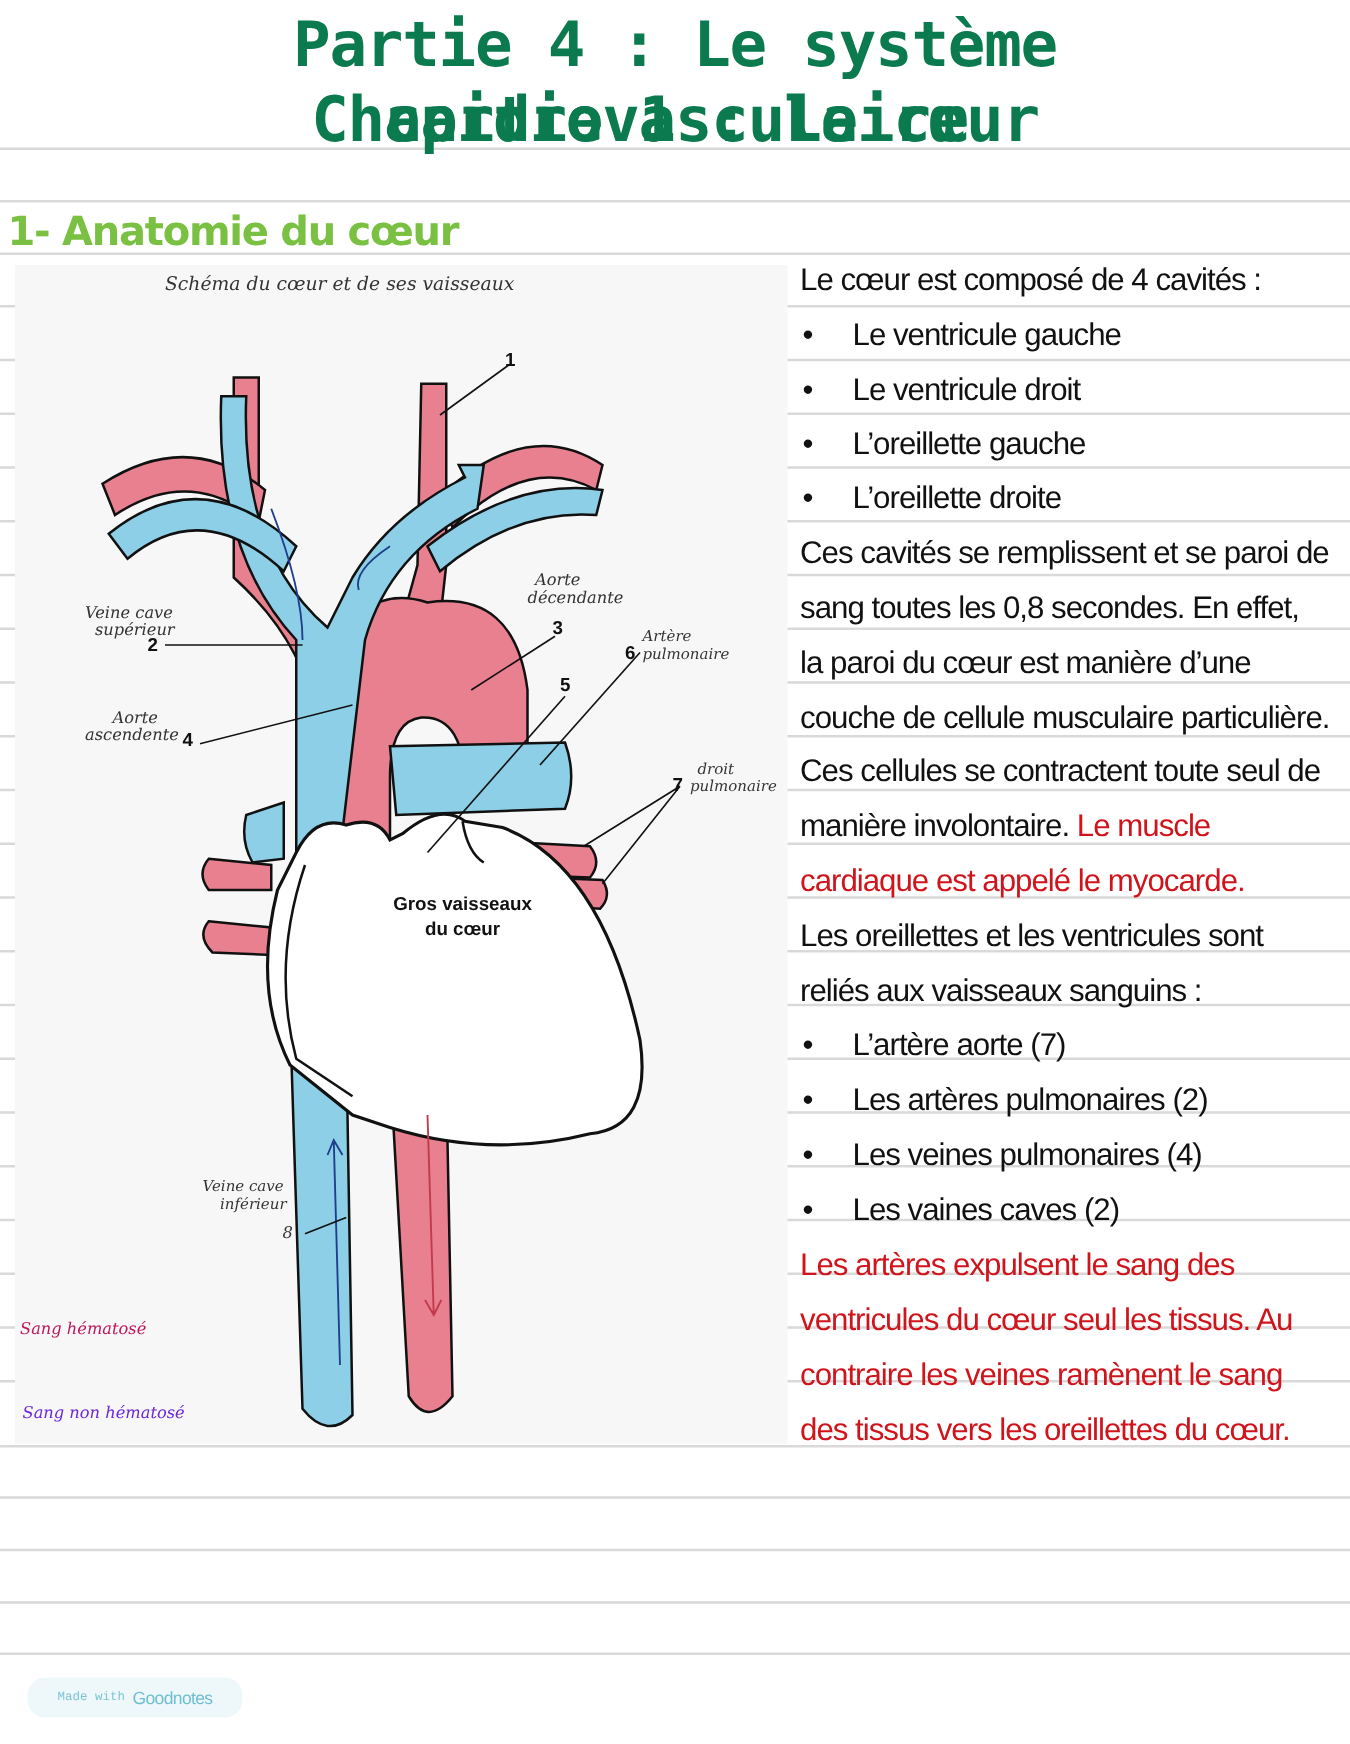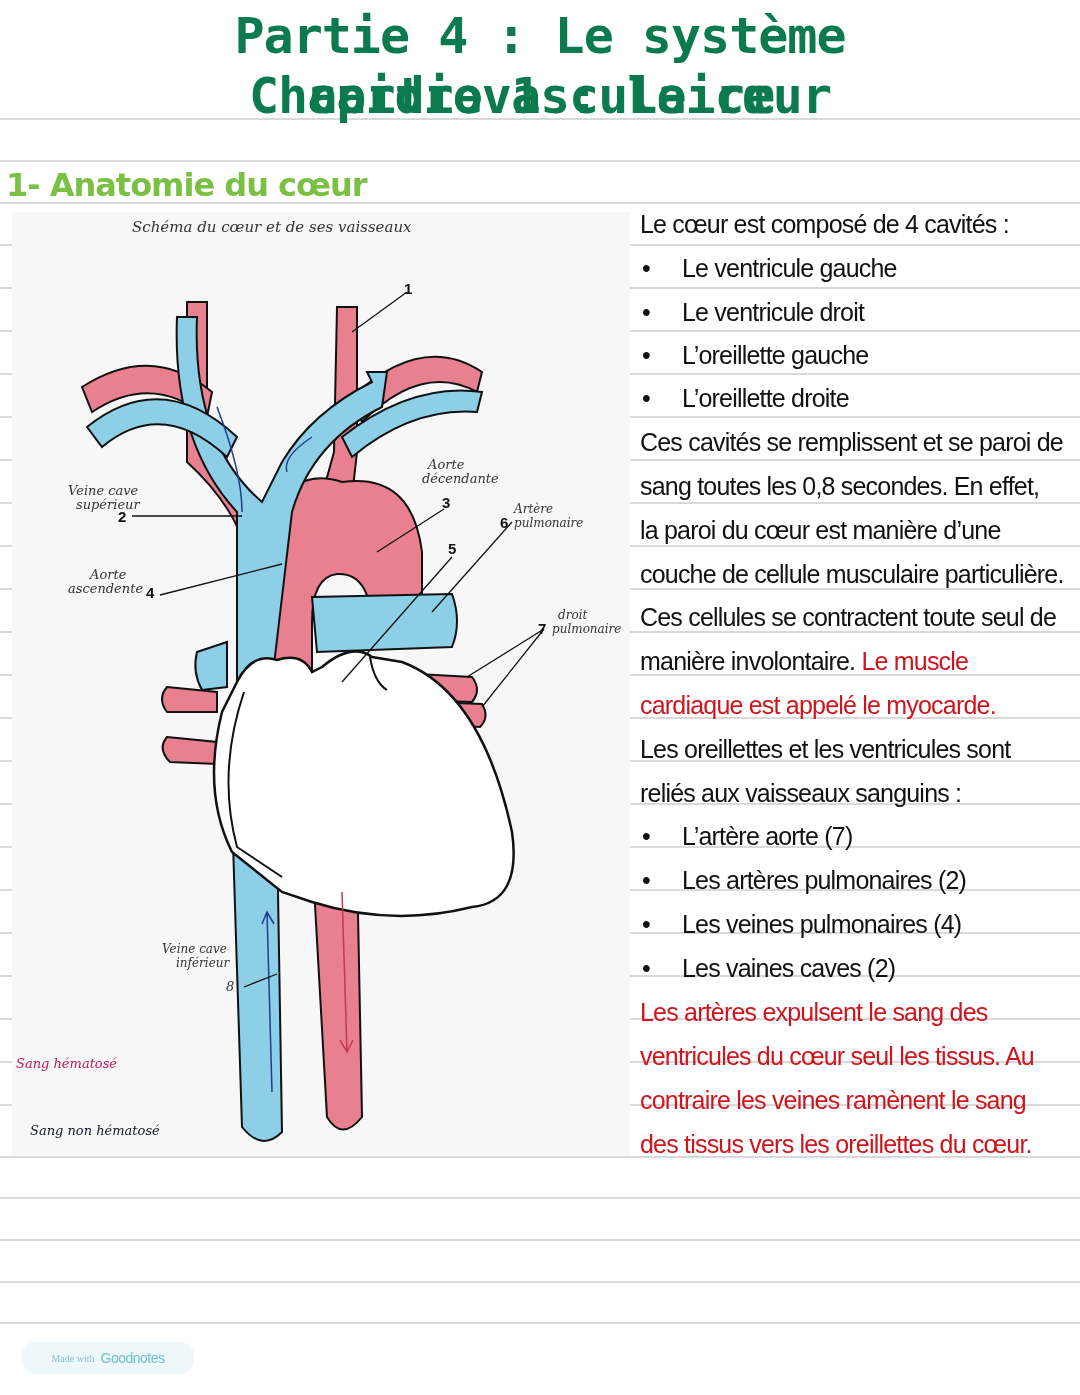--- a/index.html
+++ b/index.html
@@ -12,21 +12,21 @@
   .dtitle{position:absolute;left:120px;top:6px;font-family:"DejaVu Serif",serif;font-style:italic;font-size:15px;color:#333;}
   .lbl{position:absolute;font-family:"DejaVu Serif",serif;font-style:italic;font-size:13px;color:#333;line-height:14px;}
   .num{position:absolute;font-family:"Liberation Sans",sans-serif;font-weight:bold;font-size:15px;color:#111;}
   .gros{position:absolute;left:278px;top:502px;width:160px;text-align:center;font-family:"Liberation Sans",sans-serif;font-weight:bold;font-size:15px;line-height:20px;color:#111;}
   .legend{position:absolute;font-family:"DejaVu Serif",serif;font-style:italic;font-size:13px;}
   .text{position:absolute;left:640px;width:440px;font-family:"Liberation Sans Narrow","Liberation Sans",sans-serif;font-size:25px;letter-spacing:-0.8px;color:#111;}
   .line{position:absolute;left:0;height:44px;line-height:44px;white-space:nowrap;}
   .bullet{display:inline-block;width:40px;padding-left:2px;}
   .red{color:#d0141c;}
   .badge{position:absolute;left:22px;top:1342px;width:172px;height:32px;border-radius:14px;background:#eef7fa;display:flex;align-items:center;justify-content:center;gap:6px;}
-  .badge .made{font-family:Liberation Serif, serif;font-size:10px;color:#7cc4d4;}
+  .badge .made{font-family:Liberation Mono, monospace;font-size:10px;color:#7cc4d4;}
   .badge .gn{font-family:"Liberation Sans",sans-serif;font-size:14px;color:#6cbfd2;letter-spacing:-0.5px;}
 </style>
 </head>
 <body>
 
 <div>
   <div class="rule" style="top:118px"></div>
   <div class="rule" style="top:160px"></div>
   <div class="rule" style="top:202px"></div>
   <div class="rule" style="top:244px"></div>
@@ -142,23 +142,27 @@
     <div style="padding-left:6px">droit</div>
     <div>pulmonaire</div>
   </div>
 
   <div class="lbl" style="left:150px;top:730px;font-size:12px">
     <div>Veine cave</div>
     <div style="padding-left:14px">inférieur</div>
   </div>
   <div class="lbl" style="left:214px;top:768px;font-size:13px">8</div>
 
+  <div class="gros">
+    <div>Gros vaisseaux</div>
+    <div>du cœur</div>
+  </div>
 
   <div class="legend" style="left:4px;top:844px;color:#be185d">Sang hématosé</div>
-  <div class="legend" style="left:18px;top:911px;color:#0f172a">Sang non hématosé</div>
+  <div class="legend" style="left:6px;top:911px;color:#6d28d9">Sang non hématosé</div>
 </div>
 
 <div class="text" style="top:202px">
   <div class="line" style="top:0px">Le cœur est composé de 4 cavités :</div>
   <div class="line" style="top:44px"><span class="bullet">•</span><span>Le ventricule gauche</span></div>
   <div class="line" style="top:88px"><span class="bullet">•</span><span>Le ventricule droit</span></div>
   <div class="line" style="top:131px"><span class="bullet">•</span><span>L’oreillette gauche</span></div>
   <div class="line" style="top:174px"><span class="bullet">•</span><span>L’oreillette droite</span></div>
   <div class="line" style="top:218px">Ces cavités se remplissent et se paroi de</div>
   <div class="line" style="top:262px">sang toutes les 0,8 secondes. En effet,</div>

